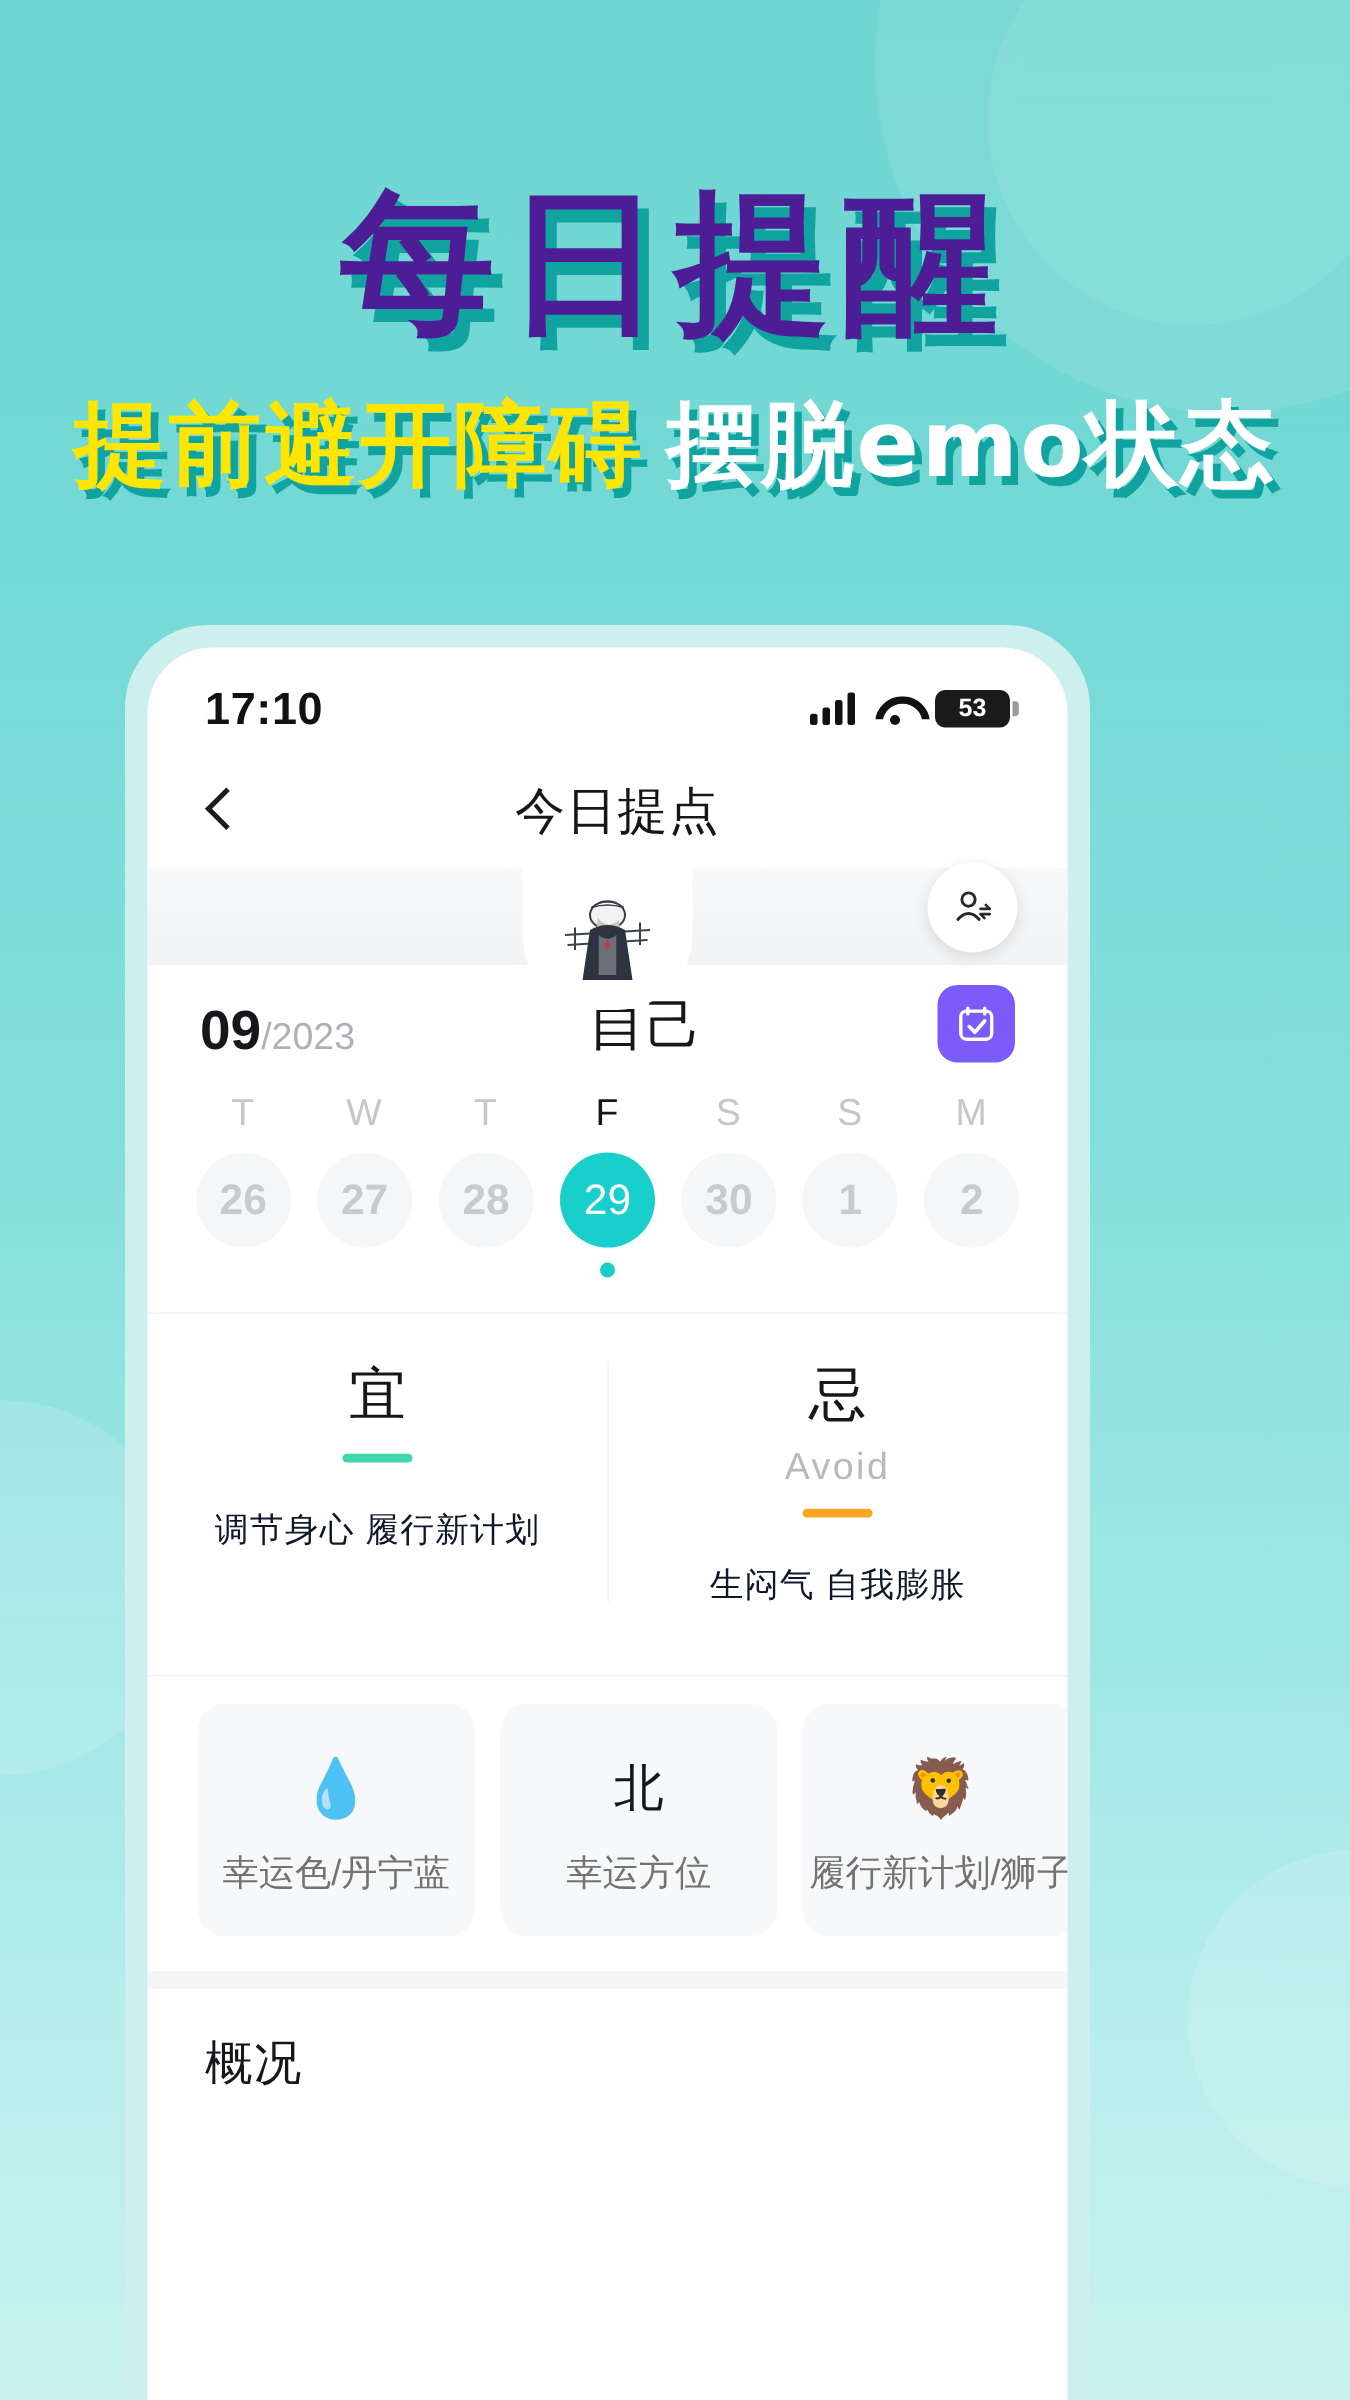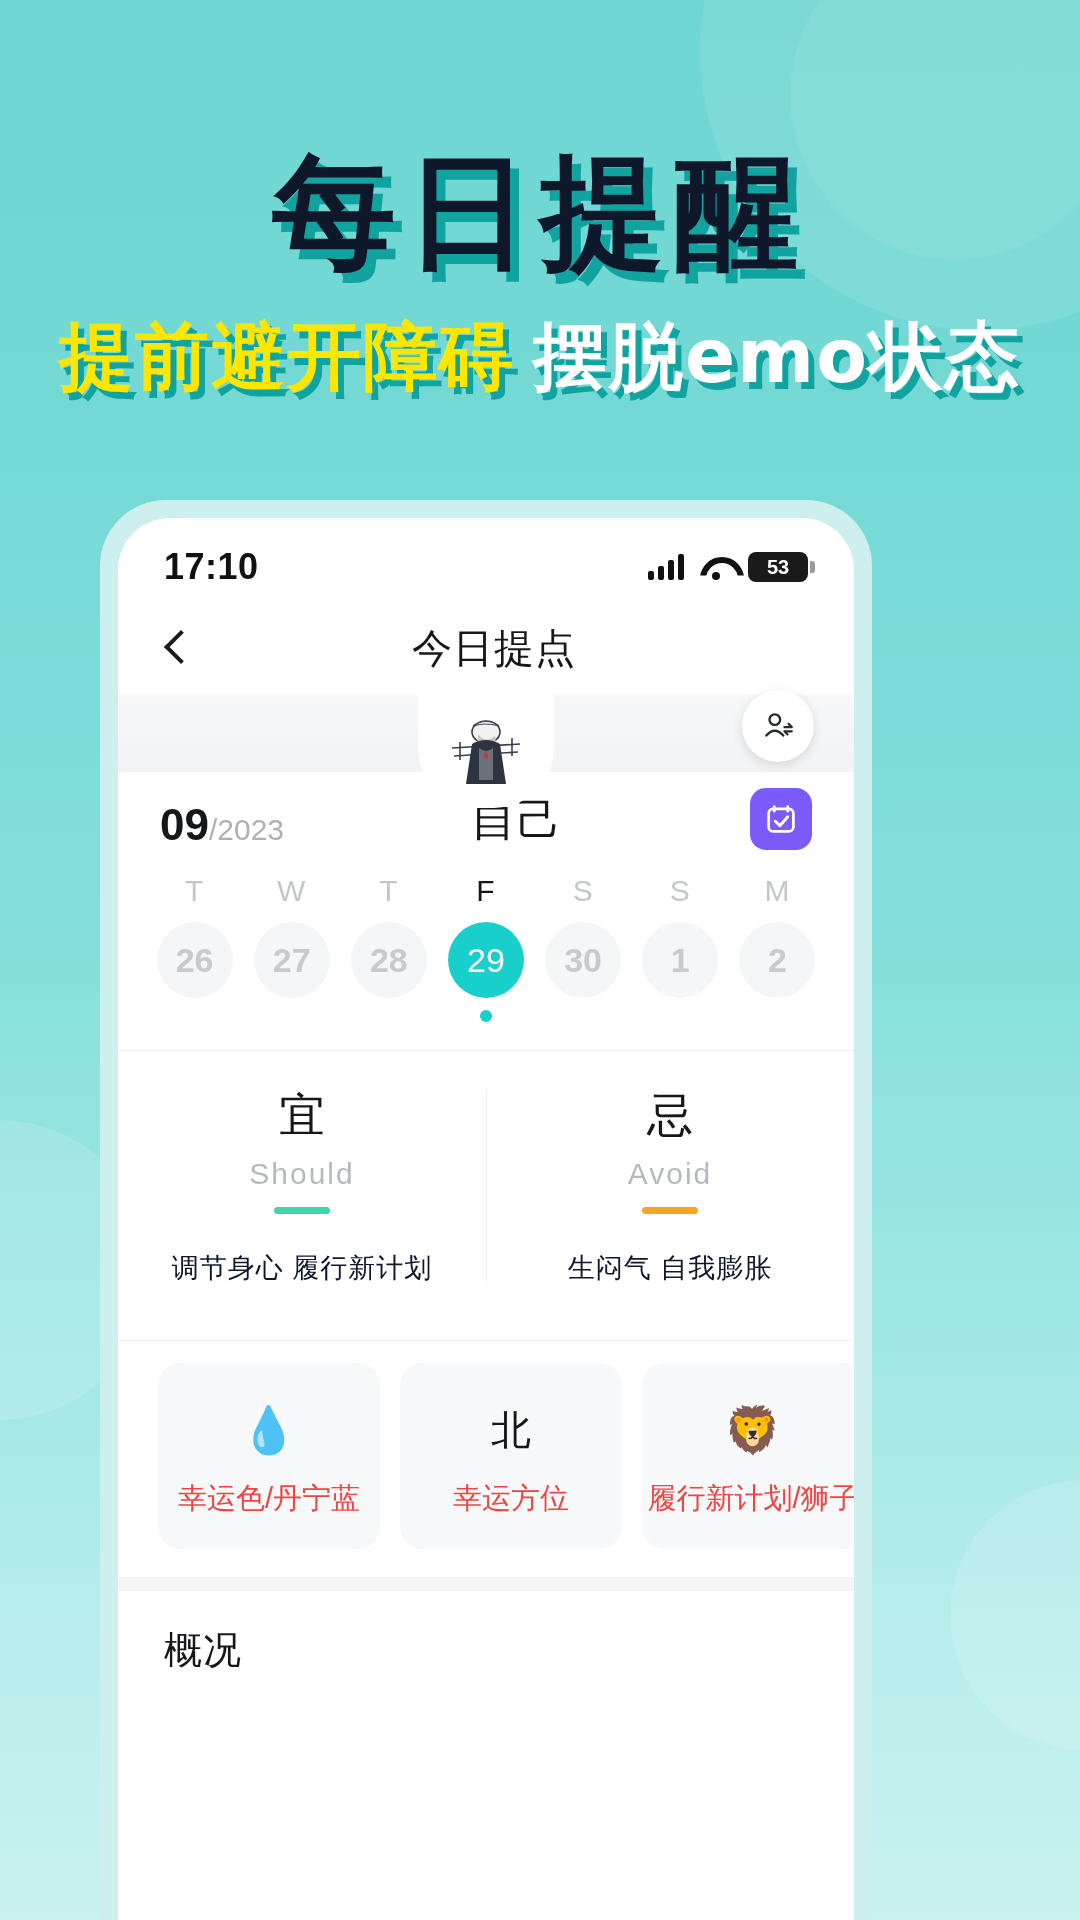--- a/index.html
+++ b/index.html
@@ -24,26 +24,26 @@
   .blob-tr { width:560px; height:560px; right:-180px; top:-230px; }
   .blob-tr2 { width:330px; height:330px; right:-40px; top:-70px; background:rgba(255,255,255,0.07); }
   .blob-l  { width:300px; height:300px; left:-150px; top:1120px; background:rgba(255,255,255,0.14); }
   .blob-r  { width:270px; height:270px; right:-140px; top:1480px; background:rgba(255,255,255,0.14); }
 
   
   .hero { position:absolute; left:0; right:0; top:150px; text-align:center; }
   .hero-title {
     font-size:124px;
     font-weight:bold;
-    color:#0f172a;
+    color:#4c1d95;
     letter-spacing:10px;
     line-height:1.0;
     text-shadow: 9px 10px 0 #11a3a0;
     -webkit-text-stroke:0px;
-    font-family:Liberation Sans, sans-serif;
+    font-family:Liberation Serif, serif;
   }
   .hero-sub {
     margin-top:44px;
     font-size:74px;
     font-weight:bold;
     line-height:1.05;
     letter-spacing:2px;
     white-space:nowrap;
     font-family:"DejaVu Sans","Liberation Sans",sans-serif;
   }
@@ -214,21 +214,21 @@
   }
   .lucky-card {
     width:222px; flex:0 0 222px;
     background:#f7f8f9;
     border-radius:22px;
     padding:34px 0 30px 0;
     text-align:center;
   }
   .lucky-icon { height:66px; display:flex; align-items:center; justify-content:center; font-size:46px; }
   .lucky-icon .north { font-size:40px; color:#15171a; }
-  .lucky-label { font-size:29px; color:#ef4444; margin-top:16px; }
+  .lucky-label { font-size:29px; color:#737373; margin-top:16px; }
 
   .section-sep { height:14px; background:#f4f5f6; }
 
   .overview { padding:34px 46px 0 46px; }
   .overview-title { font-size:38px; font-weight:500; color:#15171a; letter-spacing:1px; }
 </style>
 </head>
 <body>
 
 <div class="bg">
@@ -347,21 +347,20 @@
           <div class="cal-day">2</div>
           <div class="cal-dot hidden"></div>
         </div>
       </div>
 
     <div class="divider"></div>
 
     <div class="sa" id="sa-section">
         <div class="sa-col">
           <div class="sa-cn">宜</div>
-          <div class="sa-en">Should</div>
           <div class="sa-bar" style="background:#3fd6ae"></div>
           <div class="sa-items">调节身心  履行新计划</div>
         </div>
         <div class="sa-col">
           <div class="sa-cn">忌</div>
           <div class="sa-en">Avoid</div>
           <div class="sa-bar" style="background:#f5a623"></div>
           <div class="sa-items">生闷气  自我膨胀</div>
         </div>
       </div>

